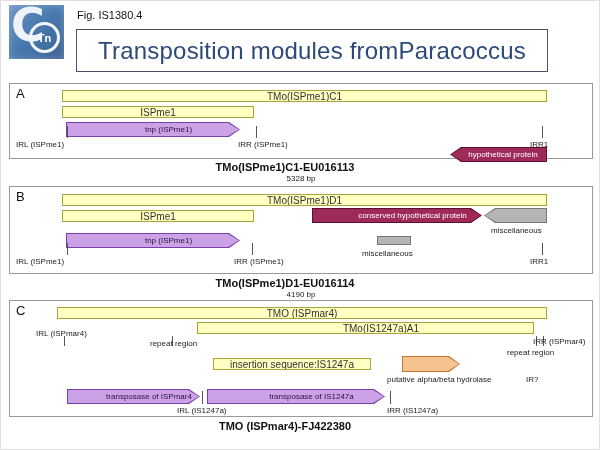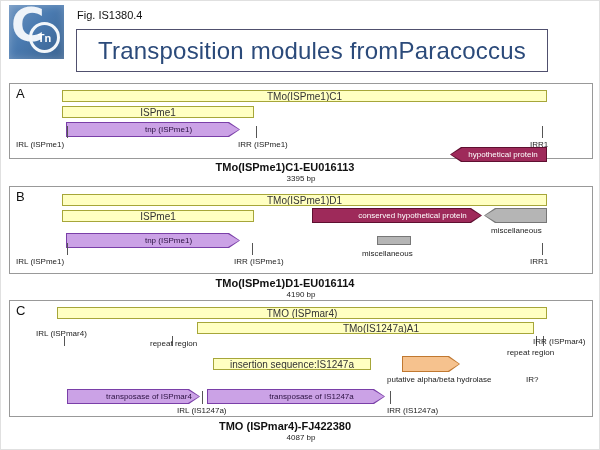--- a/index.html
+++ b/index.html
@@ -85,21 +85,21 @@
       <span class="albl">tnp (ISPme1)</span>
     </div>
     <div class="tick" style="left:57px;top:42px;height:12px;"></div>
     <div class="tick" style="left:246px;top:42px;height:12px;"></div>
     <div class="tick" style="left:532px;top:42px;height:12px;"></div>
     <span class="slab" style="left:6px;top:56px;">IRL (ISPme1)</span>
     <span class="slab" style="left:228px;top:56px;">IRR (ISPme1)</span>
     <span class="slab" style="left:520px;top:56px;">IRR1</span>
   </div>
   <div class="caption" style="top:160px;">TMo(ISPme1)C1-EU016113</div>
-  <div class="bp" style="top:173px;">3395 bp</div>
+  <div class="bp" style="top:173px;">5328 bp</div>
 
   <div class="panel" id="panelB">
     <span class="panel-letter">B</span>
     <div class="fbar" style="left:52px;top:7px;width:485px;">TMo(ISPme1)D1</div>
     <div class="fbar" style="left:52px;top:23px;width:192px;">ISPme1</div>
     <div class="arrow right maroon" style="left:302px;top:21px;width:170px;height:15px;">
       <div class="abord"></div>
       <div class="afill"></div>
       <span class="albl">conserved hypothetical protein</span>
     </div>
@@ -153,15 +153,14 @@
       <div class="abord"></div>
       <div class="afill"></div>
       <span class="albl">transposase of IS1247a</span>
     </div>
     <div class="tick" style="left:192px;top:90px;height:13px;"></div>
     <div class="tick" style="left:380px;top:90px;height:13px;"></div>
     <span class="slab" style="left:167px;top:105px;">IRL (IS1247a)</span>
     <span class="slab" style="left:377px;top:105px;">IRR (IS1247a)</span>
   </div>
   <div class="caption" style="top:419px;">TMO (ISPmar4)-FJ422380</div>
-  <div class="bp" style="top:432px;">4087 bp</div>
 
 </div>
 
 </body></html>

